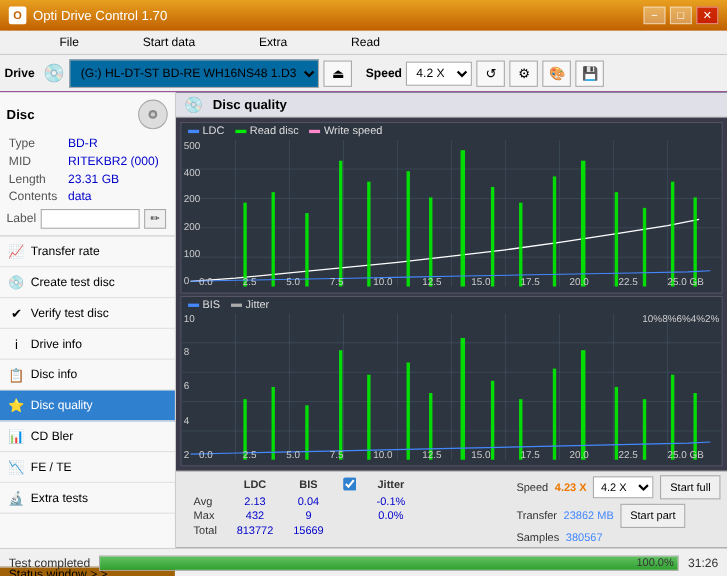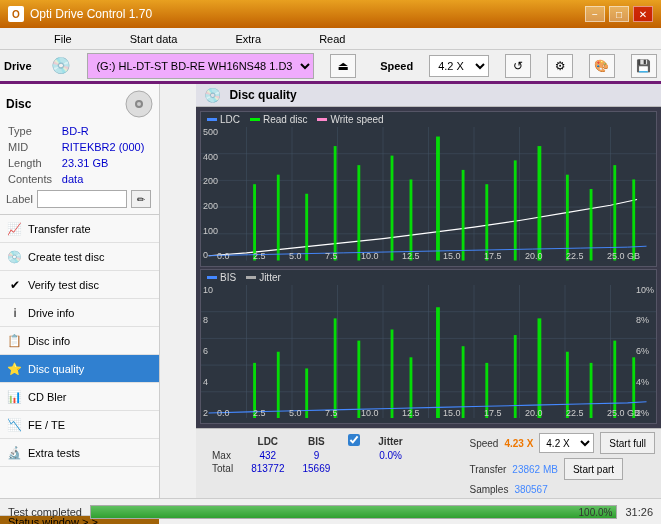--- a/index.html
+++ b/index.html
@@ -75,35 +75,36 @@
       display: flex;
       align-items: center;
       margin-left: 42px;
     }
     
     .toolbar {
       background: #f0f0f0;
       height: 34px;
       display: flex;
       align-items: center;
-      border-bottom: 3px solid #701a75;
+      border-bottom: 1px solid #701a75;
       padding: 0 4px;
-      gap: 16px;
+      gap: 4px;
     }
     .toolbar-label {
       font-weight: bold;
       margin-right: 4px;
     }
     .toolbar-drive-select {
       height: 26px;
       border: 1px solid #aaa;
-      background: #f0abfc;
+      background: #0369a1;
       padding: 0 4px;
       min-width: 220px;
       font-size: 11px;
+      text-align: right;
     }
     .toolbar-btn {
       height: 24px;
       width: 26px;
       border: 1px solid #aaa;
       background: #f8f8f8;
       display: flex;
       align-items: center;
       justify-content: center;
       cursor: pointer;
@@ -115,21 +116,20 @@
       border: 1px solid #aaa;
       background: white;
       padding: 0 4px;
       min-width: 60px;
       font-size: 11px;
     }
     
     .main-layout {
       display: flex;
       height: calc(524px - 28px - 22px - 34px - 26px);
-      gap: 36px;
     }
     
     .sidebar {
       width: 160px;
       background: #f8f8f8;
       border-right: 1px solid #ccc;
       display: flex;
       flex-direction: column;
       flex-shrink: 0;
     }
@@ -629,21 +629,21 @@
             <rect x="330" y="45" width="3" height="75" fill="#00ee00" opacity="0.9"></rect>
             <rect x="355" y="30" width="4" height="90" fill="#00ee00" opacity="0.9"></rect>
             <rect x="385" y="60" width="3" height="60" fill="#00ee00" opacity="0.9"></rect>
             <rect x="410" y="70" width="3" height="50" fill="#00ee00" opacity="0.9"></rect>
             <rect x="435" y="50" width="3" height="70" fill="#00ee00" opacity="0.9"></rect>
             <rect x="455" y="65" width="3" height="55" fill="#00ee00" opacity="0.9"></rect>
 
             <polyline fill="none" stroke="#4488ff" stroke-width="1" points="8,115 50,114 100,113 150,112 200,111 250,110 300,109 350,108 400,107 450,106 470,105"></polyline>
           </svg>
 
-          <div style="position:absolute;top:0;right:2px;height:100%;display:flex;flex-direction:column;justify-content:space-between;font-size:9px;color:#ccc;">
+          <div style="position:absolute;top:0;right:2px;height:100%;display:flex;flex-direction:row;font-size:9px;color:#ccc;">
             <span>10%</span>
             <span>8%</span>
             <span>6%</span>
             <span>4%</span>
             <span>2%</span>
           </div>
 
           <div style="position:absolute;top:0;left:2px;height:100%;display:flex;flex-direction:column;justify-content:space-between;font-size:9px;color:#ccc;">
             <span>10</span>
             <span>8</span>
@@ -676,20 +676,27 @@
             <th></th>
             <th>LDC</th>
             <th>BIS</th>
             <th style="width:16px;">
               <input type="checkbox" class="checkbox-jitter" checked="" style="">
             </th>
             <th>Jitter</th>
           </tr>
         </thead>
         <tbody>
+          <tr>
+            <td style="text-align:left;color:#333;">Avg</td>
+            <td class="val-blue">2.13</td>
+            <td class="val-blue">0.04</td>
+            <td></td>
+            <td class="val-blue">-0.1%</td>
+          </tr>
           <tr>
             <td style="text-align:left;color:#333;">Max</td>
             <td class="val-blue">432</td>
             <td class="val-blue">9</td>
             <td></td>
             <td class="val-blue">0.0%</td>
           </tr>
           <tr>
             <td style="text-align:left;color:#333;">Total</td>
             <td class="val-blue">813772</td>

